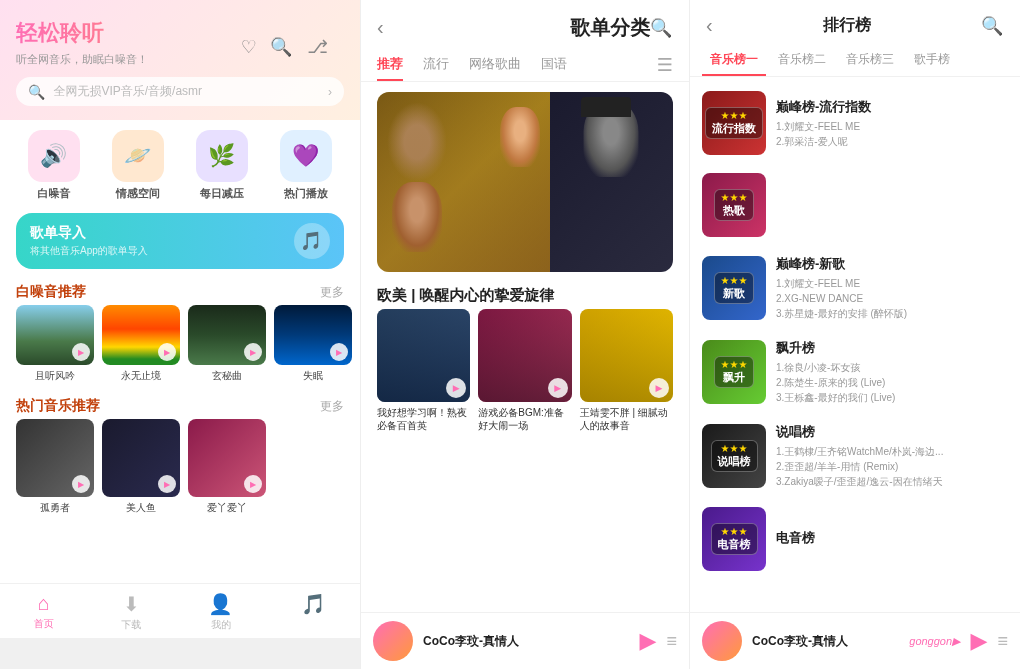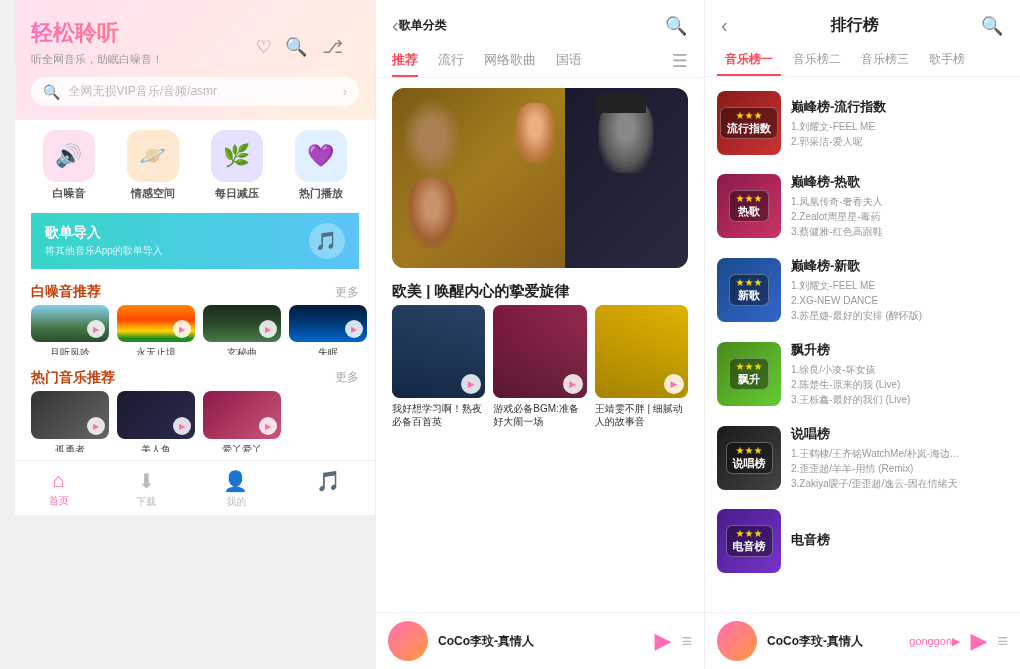--- a/index.html
+++ b/index.html
@@ -9,27 +9,26 @@
       display: flex;
       flex-direction: row;
       font-family: -apple-system, "PingFang SC", "Microsoft YaHei", sans-serif;
       background: #f0f0f0;
       overflow: hidden;
     }
 
     
     .left-panel {
       width: 360px;
-      height: 515px;
+      height: 638px;
       background: #fff;
       display: flex;
       flex-direction: column;
       overflow: hidden;
       flex-shrink: 0;
-      margin-left: 15px;
     }
     .left-header {
       background: linear-gradient(135deg, #ffe0f0 0%, #fff0e0 100%);
       padding: 18px 16px 12px;
     }
     .left-logo {
       font-size: 22px;
       font-weight: bold;
       background: linear-gradient(90deg, #ff6eb4, #ff9a3c);
       -webkit-background-clip: text;
@@ -101,21 +100,21 @@
     }
     .cat-icon-wrap.pink { background: #ffe0f0; }
     .cat-icon-wrap.peach { background: #ffe8d0; }
     .cat-icon-wrap.lavender { background: #e8e0ff; }
     .cat-icon-wrap.mint { background: #e0f0ff; }
     .cat-label { font-size: 11px; color: #555; font-weight: bold; }
 
     .import-banner {
       margin: 2px 16px 8px;
       background: linear-gradient(90deg, #36d6c8, #5bc4f8);
-      border-radius: 0;
+      border-radius: 16px;
       padding: 10px 14px;
       display: flex;
       align-items: center;
       justify-content: space-between;
     }
     .import-text-main {
       font-size: 14px;
       font-weight: bold;
       color: #fff;
     }
@@ -247,24 +246,24 @@
       border-left: 1px solid #eee;
       border-right: 1px solid #eee;
     }
     .mid-header {
       display: flex;
       align-items: center;
       justify-content: space-between;
       padding: 14px 16px 8px;
     }
     .mid-header-title {
-      font-size: 12px;
+      font-size: 20px;
       font-weight: bold;
       color: #222;
-      text-align: left;
+      text-align: right;
       flex: 1;
     }
     .nav-back { font-size: 20px; color: #888; cursor: pointer; }
     .nav-search { font-size: 18px; color: #888; cursor: pointer; }
 
     .mid-tabs {
       display: flex;
       align-items: center;
       padding: 0 16px;
       border-bottom: 1px solid #f0f0f0;
@@ -497,21 +496,21 @@
       width: 40px;
       height: 40px;
       border-radius: 50%;
       background: linear-gradient(135deg, #ff6eb4, #ff9a3c);
       flex-shrink: 0;
     }
     .rp-info { flex: 1; }
     .rp-title { font-size: 12px; font-weight: bold; color: #222; }
     .rp-play { font-size: 22px; color: #ff6eb4; cursor: pointer; }
     .rp-list { font-size: 18px; color: #bbb; cursor: pointer; }
-    .rp-brand { font-size: 11px; color: #ff6eb4; }
+    .rp-brand { font-size: 11px; color: #ff6eb4; font-style: italic; }
     .rail-track {
       width: 100%;
       height: 100%;
       background: linear-gradient(180deg, #87ceeb 0%, #4a7a4a 60%, #2a4a2a 100%);
     }
     .sunset-bg {
       width: 100%;
       height: 100%;
       background: linear-gradient(180deg, #ff8c00 0%, #ff4500 40%, #ffd700 70%, #228b22 90%);
     }
@@ -760,28 +759,20 @@
 
     <div class="chart-item">
       <div class="chart-thumb chart-bg-2">
         <div class="chart-badge">
           <div class="badge-inner">
             <div class="badge-star">★★★</div>
             <div class="badge-text">热歌</div>
           </div>
         </div>
       </div>
-      <div class="chart-info">
-        <div class="chart-title">巅峰榜-热歌</div>
-        <div class="chart-tracks">
-          <div>1.凤凰传奇-奢香夫人</div>
-          <div>2.Zealot周星星-毒药</div>
-          <div>3.蔡健雅-红色高跟鞋</div>
-        </div>
-      </div>
     </div>
 
     <div class="chart-item">
       <div class="chart-thumb chart-bg-3">
         <div class="chart-badge">
           <div class="badge-inner">
             <div class="badge-star">★★★</div>
             <div class="badge-text">新歌</div>
           </div>
         </div>

